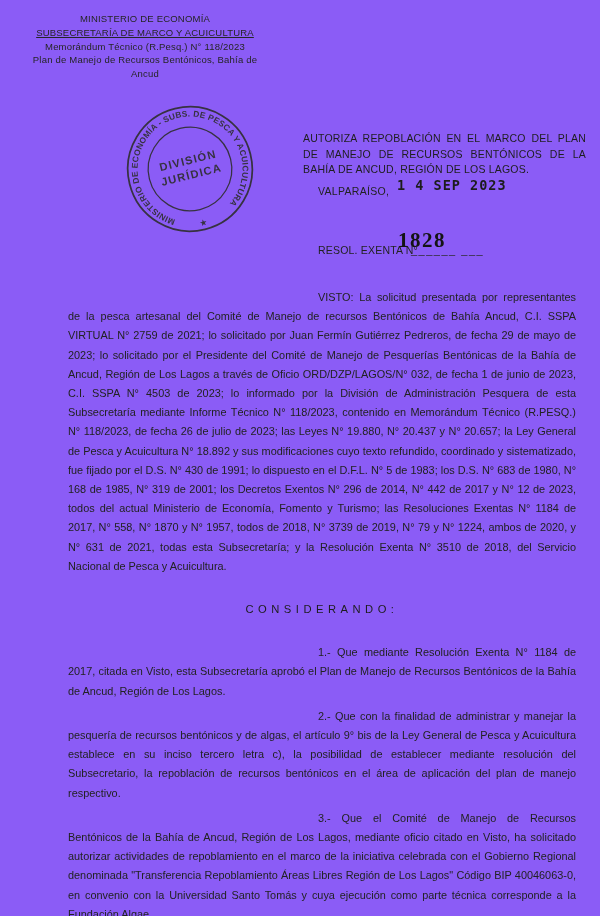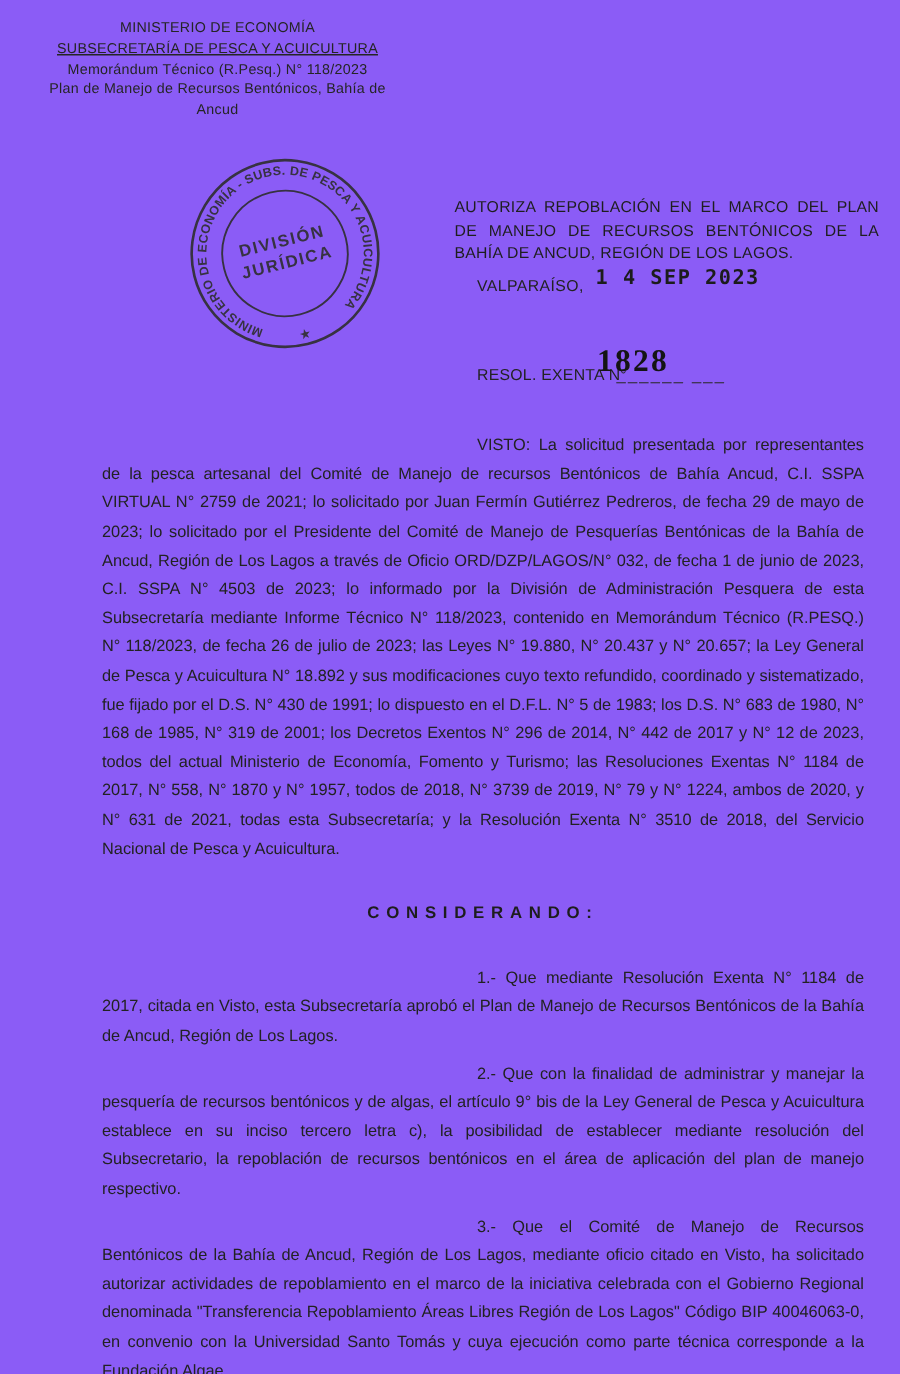--- a/index.html
+++ b/index.html
@@ -65,32 +65,32 @@
   }
 
   
   .body-text {
     position:absolute; top:288px; left:68px; width:508px;
     font-size:10.9px; line-height:19.2px; text-align:justify;
     color:#222222;
   }
   .para { text-indent:250px; margin:0 0 6px 0; }
   .considerando-heading {
-    font-size:11.2px; font-weight:bold; letter-spacing:4.5px;
+    font-size:11.2px; font-weight:normal; letter-spacing:4.5px;
     text-align:center; text-indent:0; margin:24px 0 24px 0; color:#1d1d1d;
   }
 </style>
 </head>
 <body>
 
 <div class="page">
 
   <div class="letterhead">
     <div>MINISTERIO DE ECONOMÍA</div>
-    <div class="lh-underline">SUBSECRETARÍA DE PESCA Y ACUICULTURA</div>
+    <div class="lh-underline">SUBSECRETARÍA DE MARCO Y ACUICULTURA</div>
     <div>Memorándum Técnico (R.Pesq.) N° 118/2023</div>
     <div>Plan de Manejo de Recursos Bentónicos, Bahía de Ancud</div>
   </div>
 
   <div class="stamp">
     <svg viewBox="0 0 144 144" aria-hidden="true">
       <circle cx="72" cy="72" r="64" stroke-width="1.8"></circle>
       <circle cx="72" cy="72" r="43" stroke-width="1.3"></circle>
       <defs>
         <path id="ringPath" d="M 45,118.8 A 54,54 0 1 1 99,118.8"></path>

